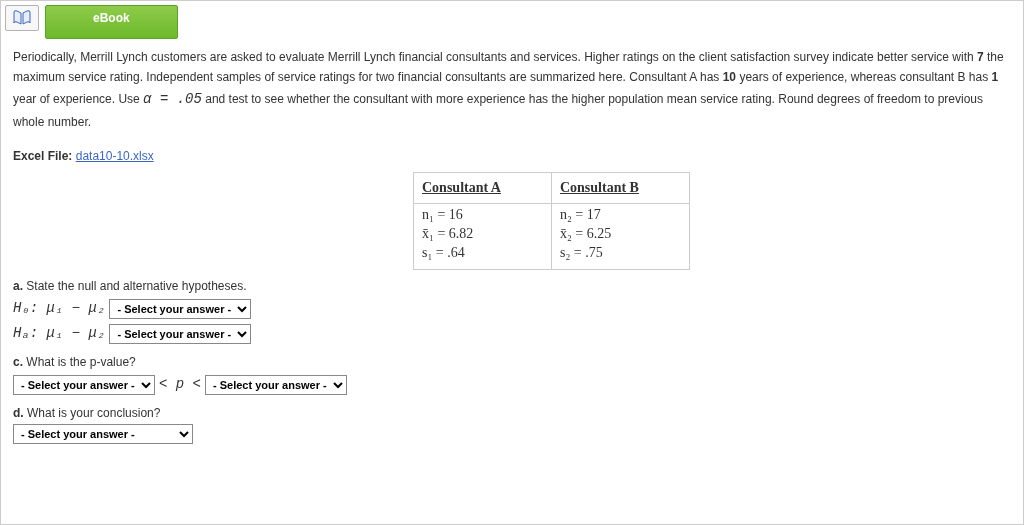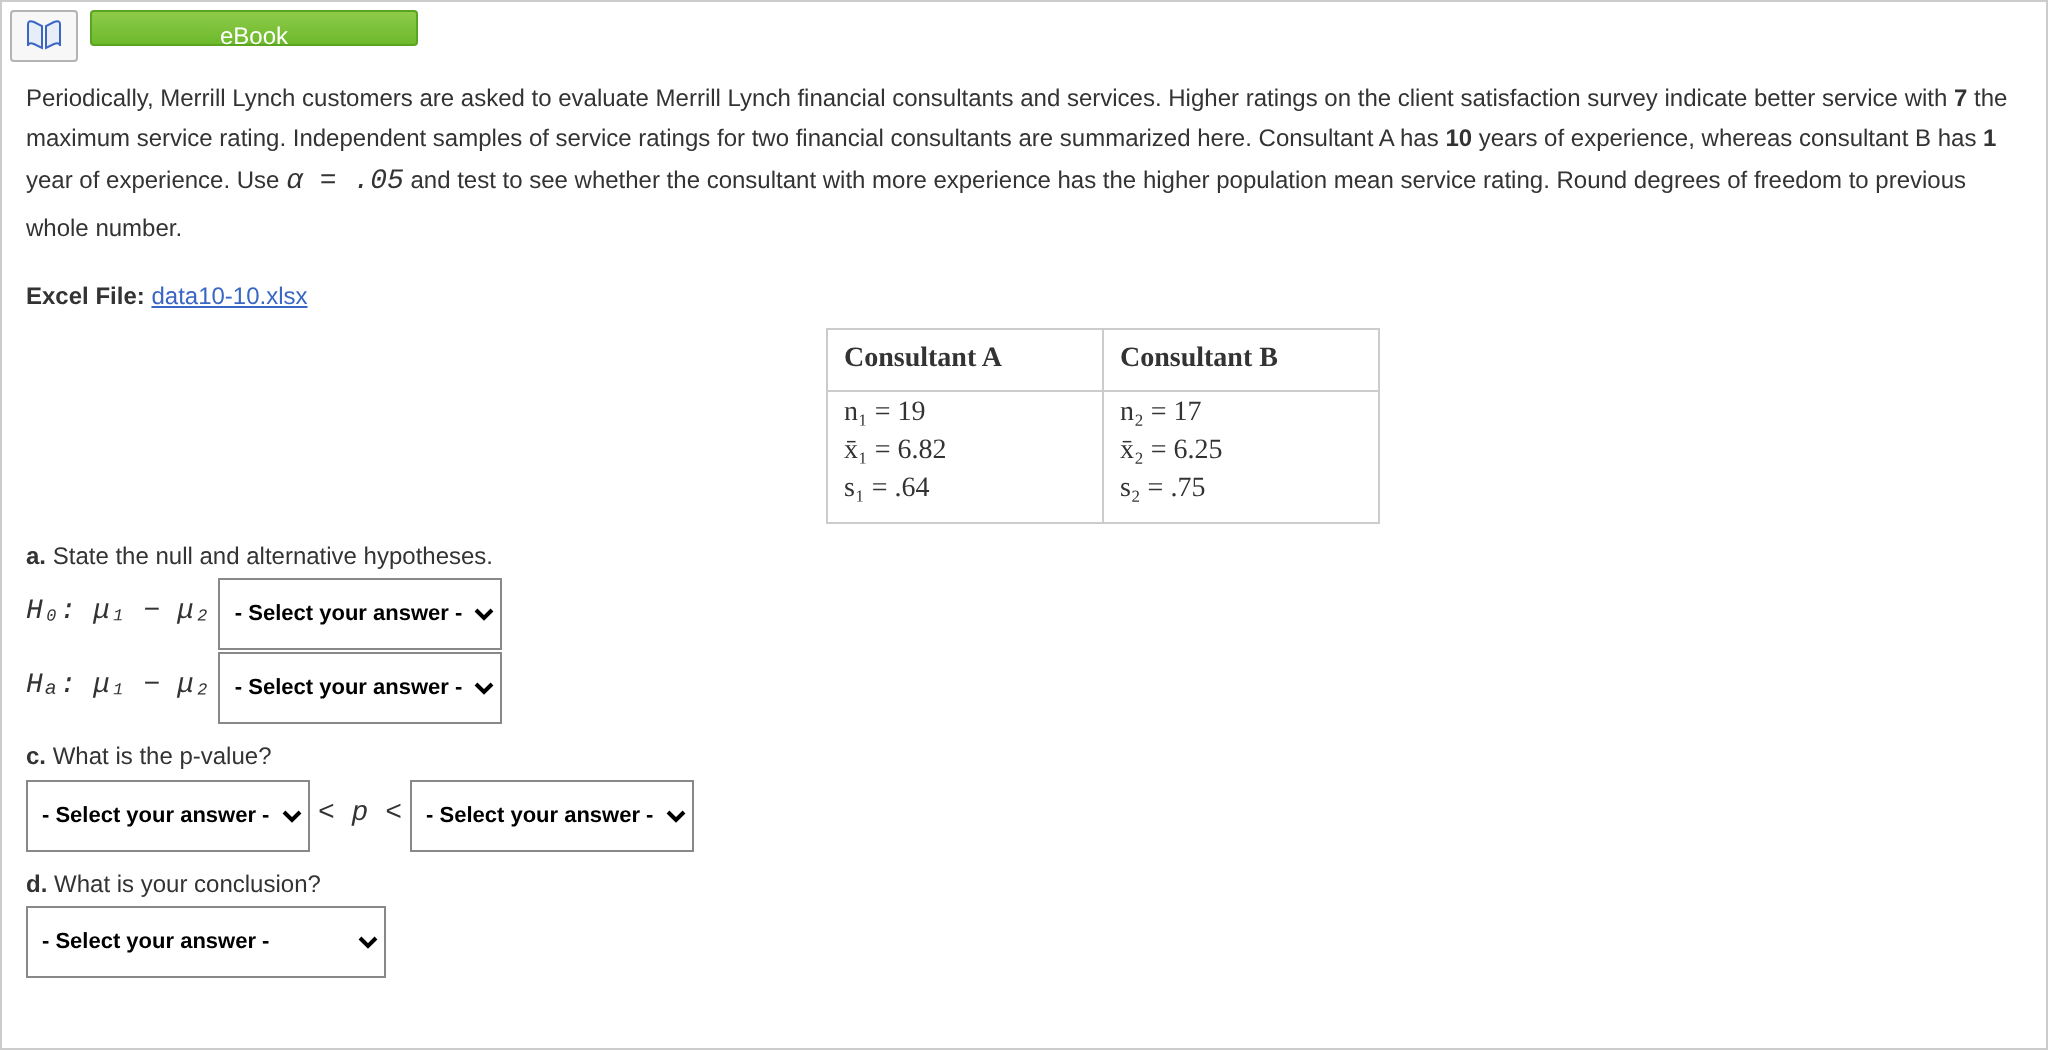--- a/index.html
+++ b/index.html
@@ -28,28 +28,28 @@
     border: 1px solid #b3b3b3;
     border-radius: 2px;
     display: flex;
     align-items: center;
     justify-content: center;
     background: #f7f7f7;
   }
   .book-cell svg { display: block; }
   .ebook-btn {
     margin-left: 6px;
-    height: 18px;
+    height: 34px;
     line-height: 24px;
-    padding: 0 64px;
+    padding: 0 47px;
     background: linear-gradient(#8ecb4a, #6db92b);
     border: 1px solid #5aa51f;
     border-radius: 2px;
     color: #fff;
-    font-weight: normal;
+    font-weight: bold;
     font-size: 12px;
     text-align: center;
   }
   .content {
     padding: 8px 12px 0 12px;
     line-height: 1.7;
   }
   .problem-text b { font-weight: bold; }
   .file-line { margin-top: 14px; }
   .file-link { color: #3a67c4; }
@@ -60,20 +60,21 @@
     border-collapse: collapse;
     margin-left: 400px;
   }
   .consult-table th {
     font-family: "Times New Roman", serif;
     font-weight: bold;
     font-size: 14px;
     text-align: center;
     padding: 3px 50px 3px 8px;
     border: 1px solid #ccc;
+    text-decoration: underline;
   }
   .consult-table td {
     font-family: "Times New Roman", serif;
     font-size: 14px;
     padding: 2px 8px 6px 8px;
     border-left: 1px solid #ccc;
     border-right: 1px solid #ccc;
     border-bottom: 1px solid #ccc;
     vertical-align: top;
     line-height: 1.35;
@@ -85,21 +86,21 @@
     font-style: italic;
     font-size: 14px;
   }
   .sel {
     font-family: Verdana, Arial, sans-serif;
     font-size: 11px;
     font-weight: bold;
     border: 1px solid #888;
     background: #fff;
     padding: 1px 3px;
-    height: 36px;
+    height: 20px;
   }
   .txtinput {
     border: 1px solid #888;
     width: 60px;
     height: 20px;
     font-size: 12px;
     padding: 1px 3px;
   }
   .row { display: flex; align-items: center; gap: 4px; margin: 1px 0; }
   .check-work {
@@ -139,21 +140,21 @@
 
     <div class="consult-table">
       <table>
         <tbody>
             <tr>
           <th>Consultant A</th>
           <th>Consultant B</th>
         </tr>
         <tr>
           <td>
-            <div>n₁ = 19</div>
+            <div>n₁ = 16</div>
             <div>x̄₁ = 6.82</div>
             <div>s₁ = .64</div>
           </td>
           <td>
             <div>n₂ = 17</div>
             <div>x̄₂ = 6.25</div>
             <div>s₂ = .75</div>
           </td>
         </tr>
       </tbody>

